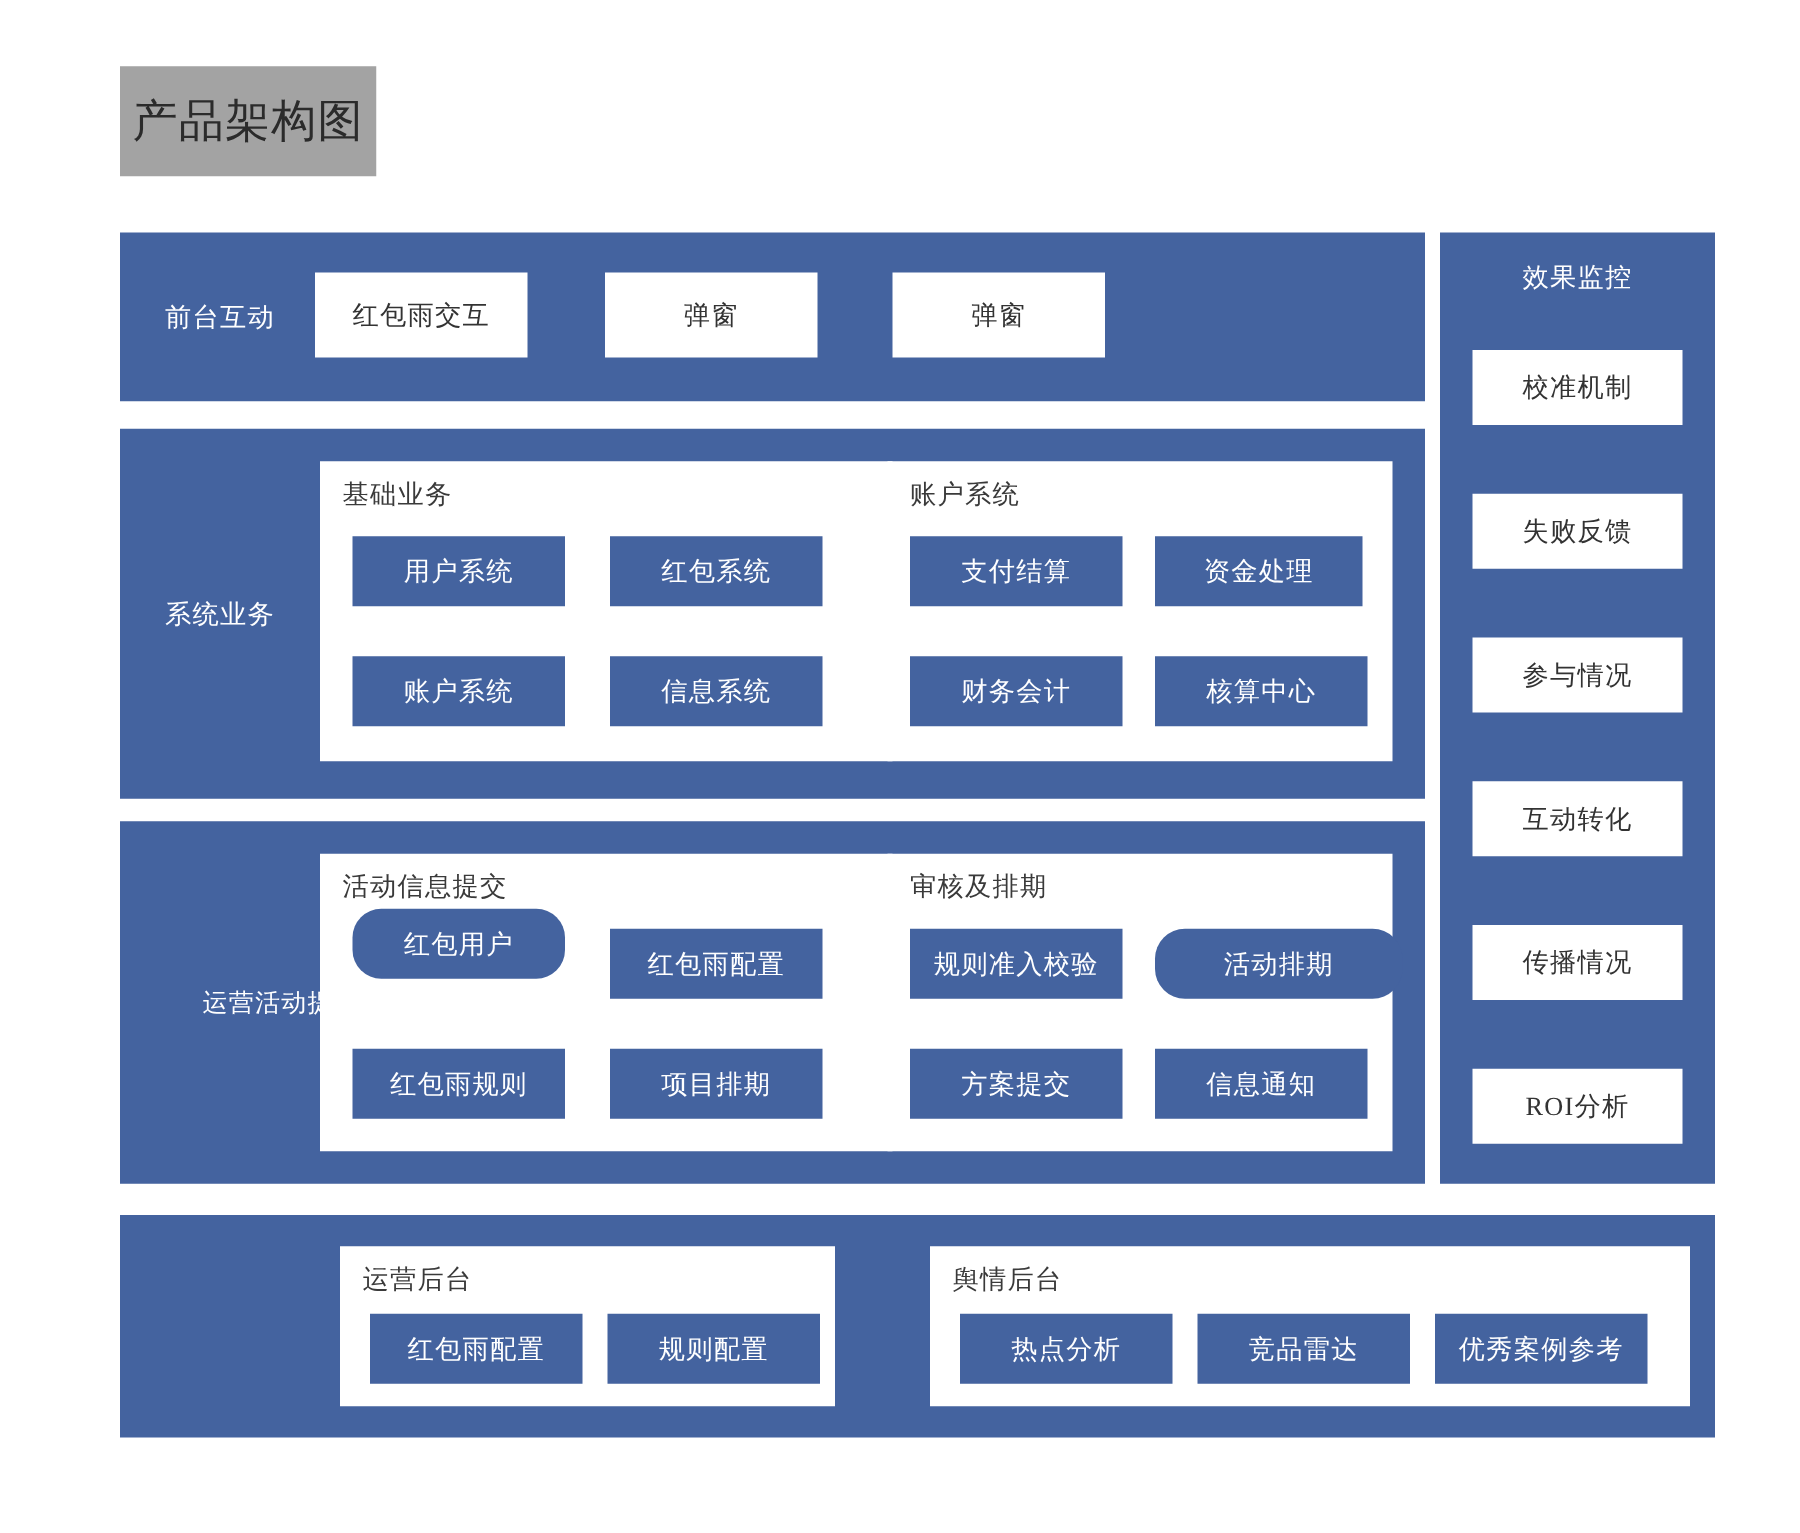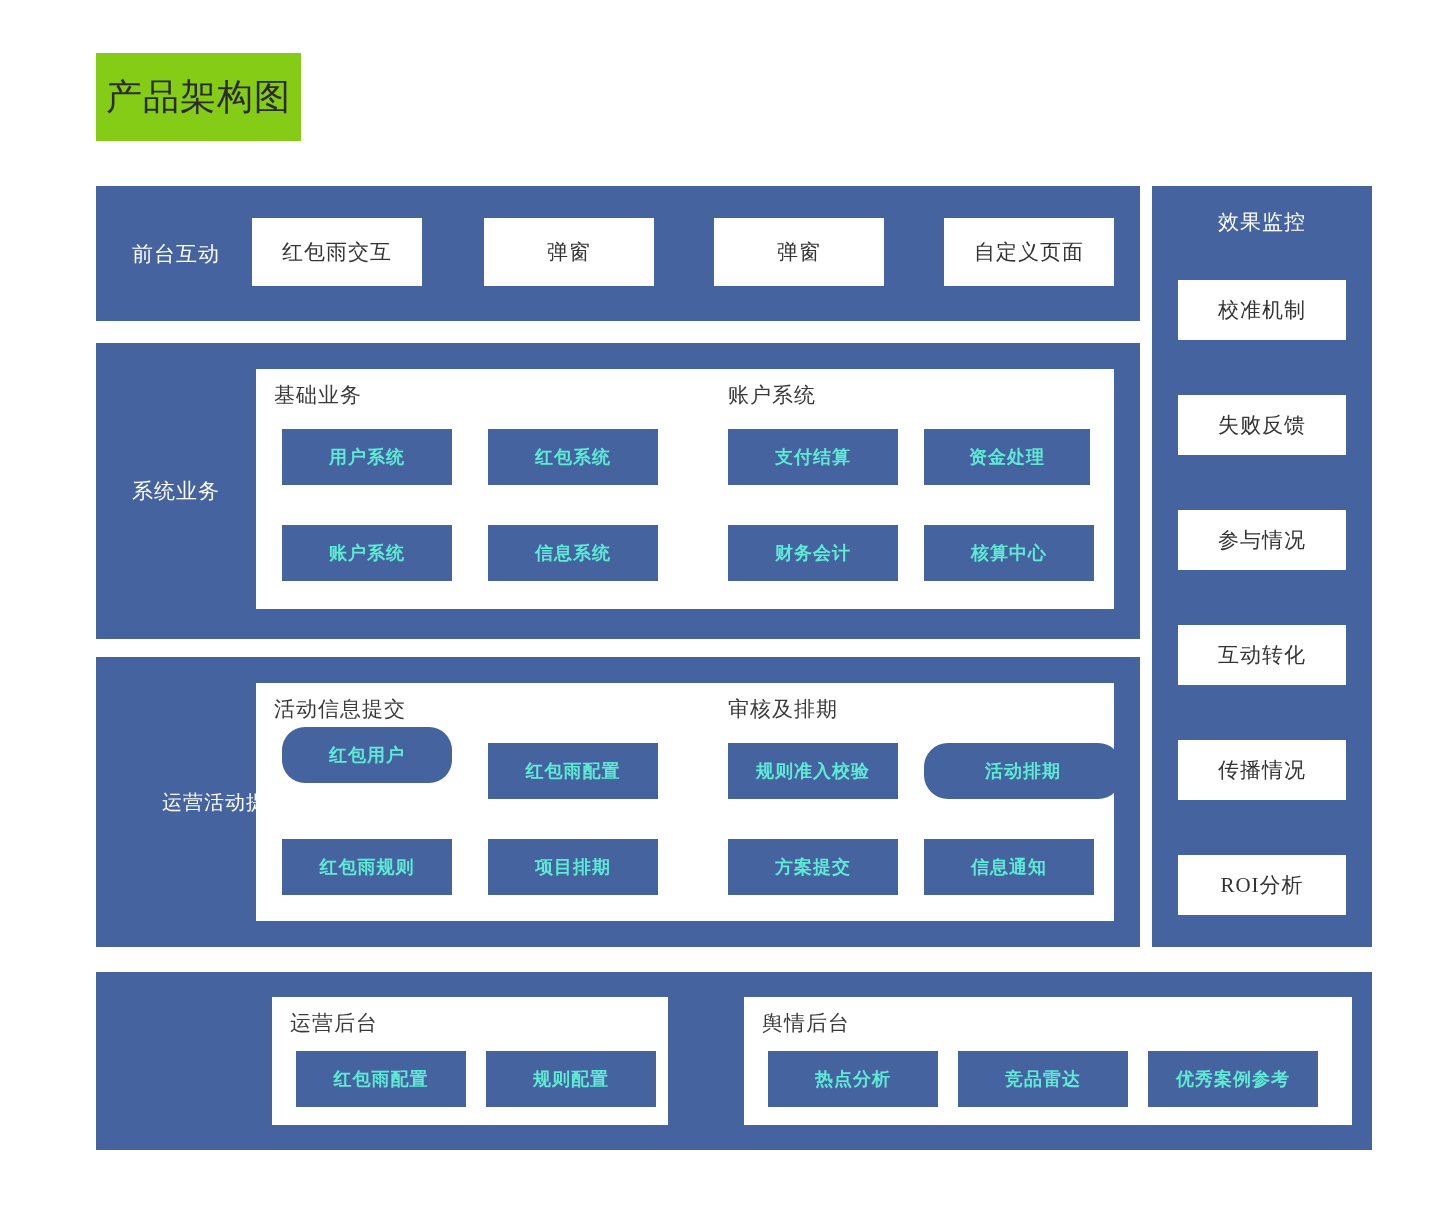--- a/index.html
+++ b/index.html
@@ -15,21 +15,21 @@
     overflow: hidden;
   }
 
   
   .page-title {
     position: absolute;
     left: 96px;
     top: 53px;
     width: 205px;
     height: 88px;
-    background: #84cc16;
+    background: #a3a3a3;
     display: flex;
     align-items: center;
     justify-content: center;
     font-size: 36px;
     color: #2b2b2b;
     letter-spacing: 1px;
   }
 
   
   .panel {
@@ -84,26 +84,25 @@
     letter-spacing: 1px;
     white-space: nowrap;
   }
   
   .tile {
     position: absolute;
     background: #44639f;
     display: flex;
     align-items: center;
     justify-content: center;
-    color: #5eead4;
-    font-size: 18px;
-    letter-spacing: 1px;
-    box-sizing: border-box;
-    white-space: nowrap;
-    font-weight: bold;
+    color: #ffffff;
+    font-size: 21px;
+    letter-spacing: 1px;
+    box-sizing: border-box;
+    white-space: nowrap;
   }
 
   
   .monitor-title {
     position: absolute;
     left: 0;
     top: 22px;
     width: 100%;
     text-align: center;
     color: #ffffff;
@@ -118,21 +117,20 @@
 
 <div class="panel" style="left:96px; top:186px; width:1044px; height:135px;">
   <div class="band-label">前台互动</div>
 
   <div class="wcard" style="left:156px; top:32px; width:170px; height:68px;">红包雨交互</div>
 
   <div class="wcard" style="left:388px; top:32px; width:170px; height:68px;">弹窗</div>
 
   <div class="wcard" style="left:618px; top:32px; width:170px; height:68px;">弹窗</div>
 
-  <div class="wcard" style="left:848px; top:32px; width:170px; height:68px;">自定义页面</div>
 </div>
 
 <div class="panel" style="left:96px; top:343px; width:1044px; height:296px;">
   <div class="band-label">系统业务</div>
 
   <div class="group" style="left:160px; top:26px; width:458px; height:240px;">
     <div class="group-title">基础业务</div>
 
     <div class="tile" style="left:26px; top:60px; width:170px; height:56px;">用户系统</div>
     <div class="tile" style="left:232px; top:60px; width:170px; height:56px;">红包系统</div>

